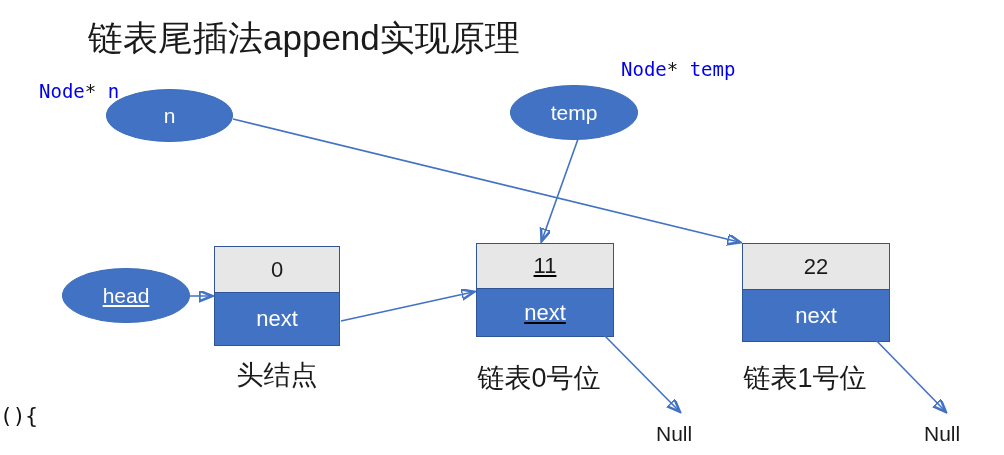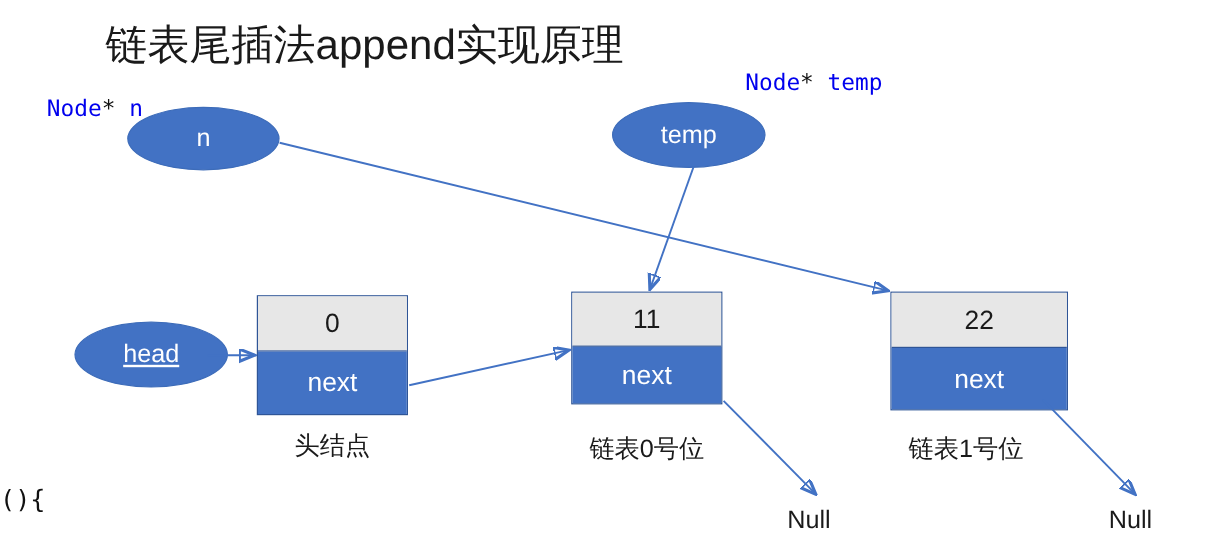--- a/index.html
+++ b/index.html
@@ -90,21 +90,21 @@
     align-items: center;
     justify-content: center;
     font-size: 22px;
     box-sizing: border-box;
     flex: 1 1 auto;
   }
 
   
   .caption {
     position: absolute;
-    font-size: 21px;
+    font-size: 27px;
     color: #1a1a1a;
     white-space: nowrap;
     text-align: center;
   }
 
   .nulltext {
     position: absolute;
     font-size: 21px;
     color: #1a1a1a;
     white-space: nowrap;
@@ -150,21 +150,21 @@
   <div class="ellipse" style="left:62px; top:268px; width:128px; height:55px;text-decoration:underline;">
     <span>head</span>
   </div>
 
   <div class="node-box" style="left:214px; top:246px; width:126px; height:100px;">
     <div class="cell-value" style="height:46px;">0</div>
     <div class="cell-next">next</div>
   </div>
   <div class="caption" style="left:214px; top:357px; width:126px;">头结点</div>
 
-  <div class="node-box" style="left:476px; top:243px; width:126px; height:94px;">
+  <div class="node-box" style="left:476px; top:243px; width:138px; height:94px;text-decoration:underline;">
     <div class="cell-value" style="height:45px;">11</div>
     <div class="cell-next">next</div>
   </div>
   <div class="caption" style="left:466px; top:360px; width:146px;text-align:center;">链表0号位</div>
 
   <div class="node-box" style="left:742px; top:243px; width:148px; height:99px;">
     <div class="cell-value" style="height:46px;">22</div>
     <div class="cell-next">next</div>
   </div>
   <div class="caption" style="left:732px; top:360px; width:146px;">链表1号位</div>

